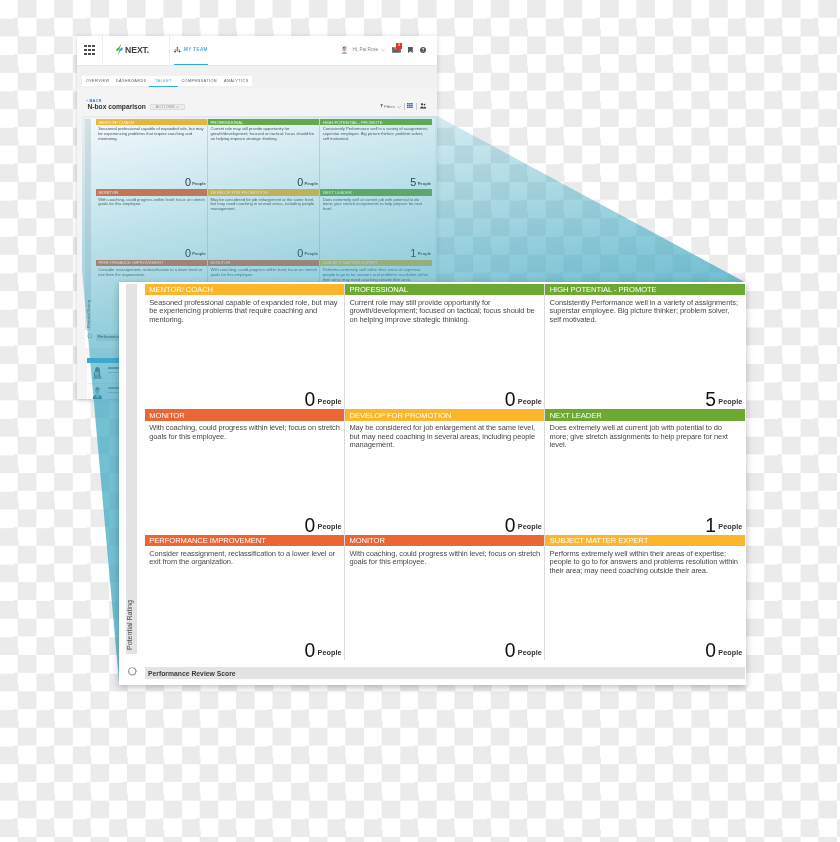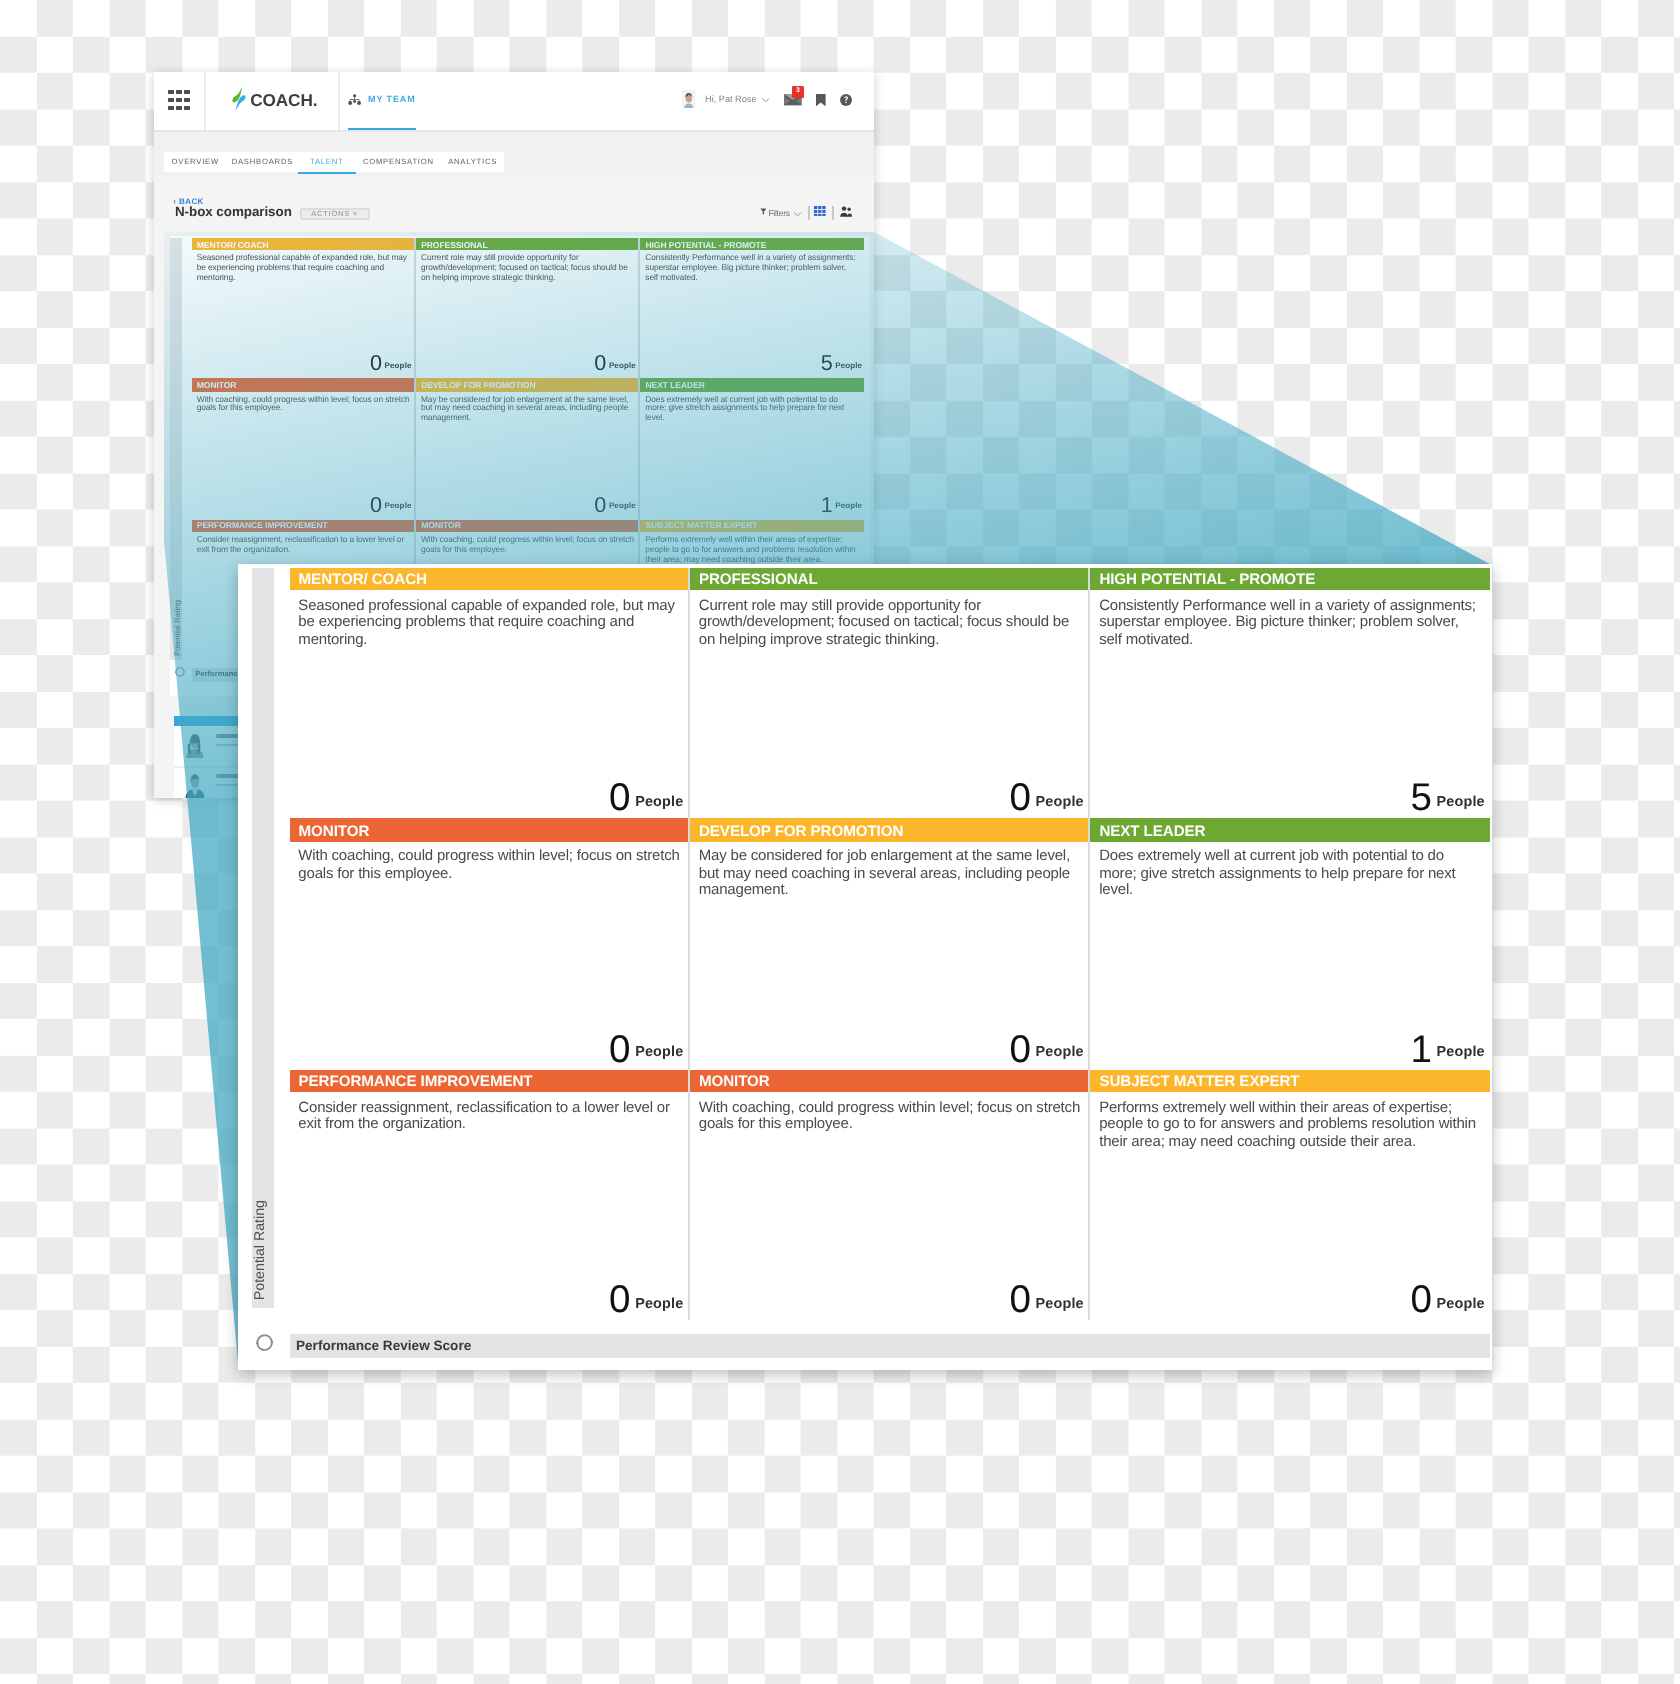--- a/index.html
+++ b/index.html
@@ -42,21 +42,21 @@
 .prow .rl{position:absolute;left:21px;top:9.2px;height:1.5px;background:#9c9c9c;border-radius:1px;opacity:.7}
 
 
 .nbox{position:absolute;background:#fff;box-sizing:border-box;}
 .yaxis{position:absolute;background:#e2e3e5;}
 .yaxis span{position:absolute;white-space:nowrap;writing-mode:vertical-rl;transform:rotate(180deg);
   font-size:7.1px;letter-spacing:0px;color:#4f4f4f;}
 .cell{position:absolute;background:#fff;box-sizing:border-box;border-right:1px solid #dbdbdb;}
 .cell.lastcol{border-right:none;}
 .hdr{position:absolute;left:0;top:0;right:0;height:11.2px;}
-.hdr span{position:absolute;left:4.3px;top:1.3px;font-size:7.6px;font-weight:bold;color:#fff;letter-spacing:-0.05px;white-space:nowrap;}
+.hdr span{position:absolute;left:4.3px;top:1.3px;font-size:7.6px;font-weight:normal;color:#fff;letter-spacing:-0.05px;white-space:nowrap;}
 .desc{position:absolute;left:4.2px;top:15px;right:4px;font-size:7.5px;letter-spacing:-0.095px;line-height:8.5px;color:#4a4a4a;}
 .cnt{position:absolute;right:2.5px;bottom:-2px;text-align:right;white-space:nowrap;}
 .cnt .n{font-size:19.3px;color:#111;letter-spacing:-.3px;}
 .cnt .u{font-size:7.2px;font-weight:bold;color:#303030;margin-left:2.6px;position:relative;top:-2.6px;letter-spacing:0.09px;}
 .xaxis{position:absolute;background:#e2e3e5;}
 .xaxis span{position:absolute;left:3px;top:2.6px;font-size:6.8px;font-weight:bold;letter-spacing:0px;color:#3a3a3a;}
 .refresh{position:absolute;}
 </style>
 </head>
 <body>
@@ -87,21 +87,21 @@
           <i style="left:4.0px;top:8.0px"></i>
           <i style="left:8.0px;top:8.0px"></i>
         </div>
    <div class="vsep" style="left:25.2px;top:0;height:28.8px"></div>
    <div style="position:absolute;left:38.8px;top:6.7px">
           <svg width="6.8" height="12.8" viewBox="0 0 34 64">
 <path d="M26 1 C26 1 23 16 20 25 C17 34 11 40 6 41 C1 42 0 37 2 32 C5 26 12 25 16 19 C20 13 26 1 26 1Z" fill="#5cb531"></path>
 <path d="M9 63 C9 63 12 48 15 39 C18 30 24 24 29 23 C34 22 35 27 33 32 C30 38 23 39 19 45 C15 51 9 63 9 63Z" fill="#3aade4"></path>
 </svg>
         </div>
-   <div id="logotxt" style="left:48.1px;top:9.1px">COACH.</div>
+   <div id="logotxt" style="left:48.1px;top:9.1px">NEXT.</div>
    <div class="vsep" style="left:91.9px;top:0;height:28.8px"></div>
    <div style="position:absolute;left:97.3px;top:10.6px">
           <svg width="6.6" height="6" viewBox="0 0 22 20">
 <circle cx="11" cy="3" r="2.6" fill="#4c4c4c"></circle>
             <rect x="10.4" y="5" width="1.2" height="4" fill="#4c4c4c"></rect>
 <rect x="3.5" y="8.4" width="15" height="1.2" fill="#4c4c4c"></rect>
 <rect x="3" y="9" width="1.2" height="3" fill="#4c4c4c"></rect>
             <rect x="17.8" y="9" width="1.2" height="3" fill="#4c4c4c"></rect>
 <circle cx="3.6" cy="15" r="3.2" fill="#4c4c4c"></circle>
             <circle cx="18.4" cy="15" r="3.2" fill="#4c4c4c"></circle>

